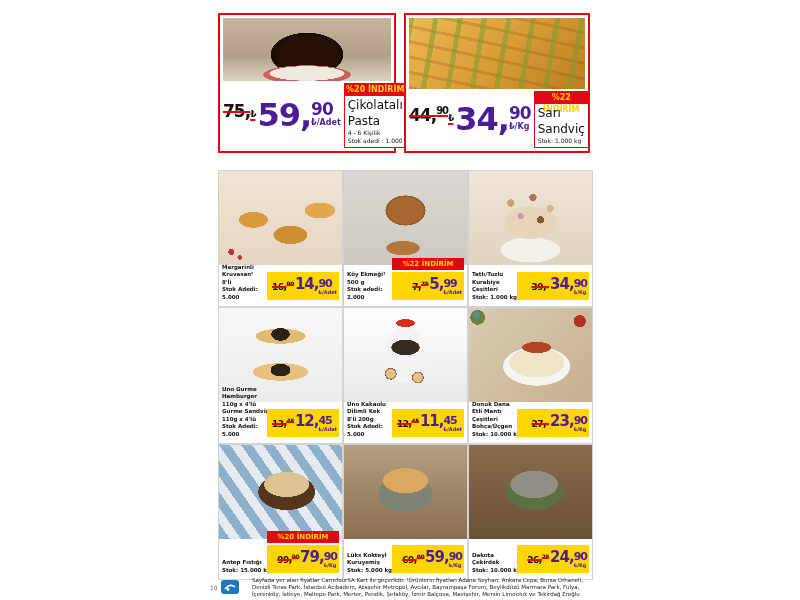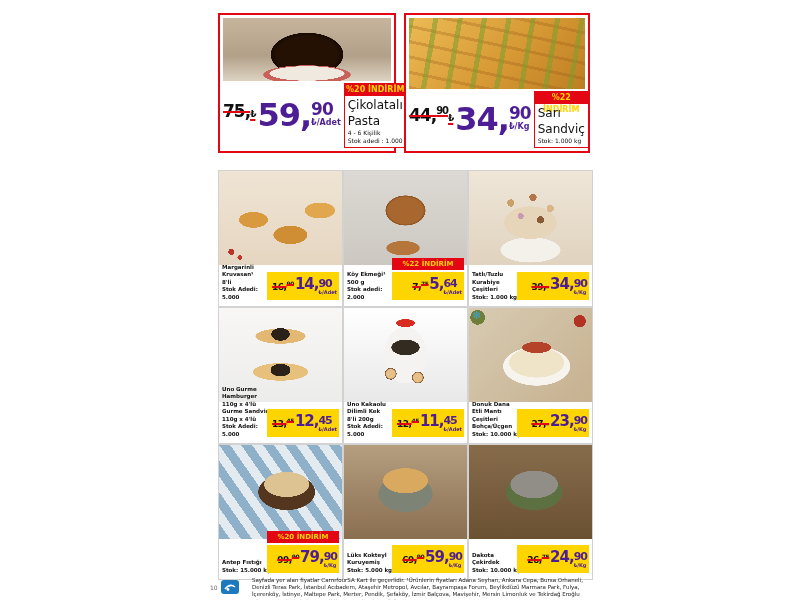--- a/index.html
+++ b/index.html
@@ -195,21 +195,21 @@
       <div class="photo ph-bread"></div>
       <div class="pbanner">%22 İNDİRİM</div>
       <div class="p-name">Köy Ekmeği¹
 500 g
 Stok adedi: 2.000</div>
       <div class="pbadge">
         <span class="old-sm"><span>7,</span><sup>75</sup></span>
         <span class="price">
             <span class="int">5,</span>
             <span class="cstack">
-              <span class="cents">64</span>
+              <span class="cents">99</span>
               <span class="unit">₺/Adet</span>
             </span>
           </span>
       </div>
     </div>
 
     <div class="cell">
       <div class="photo ph-cookies"></div>
       <div class="p-name">Tatlı/Tuzlu Kurabiye
 Çeşitleri

